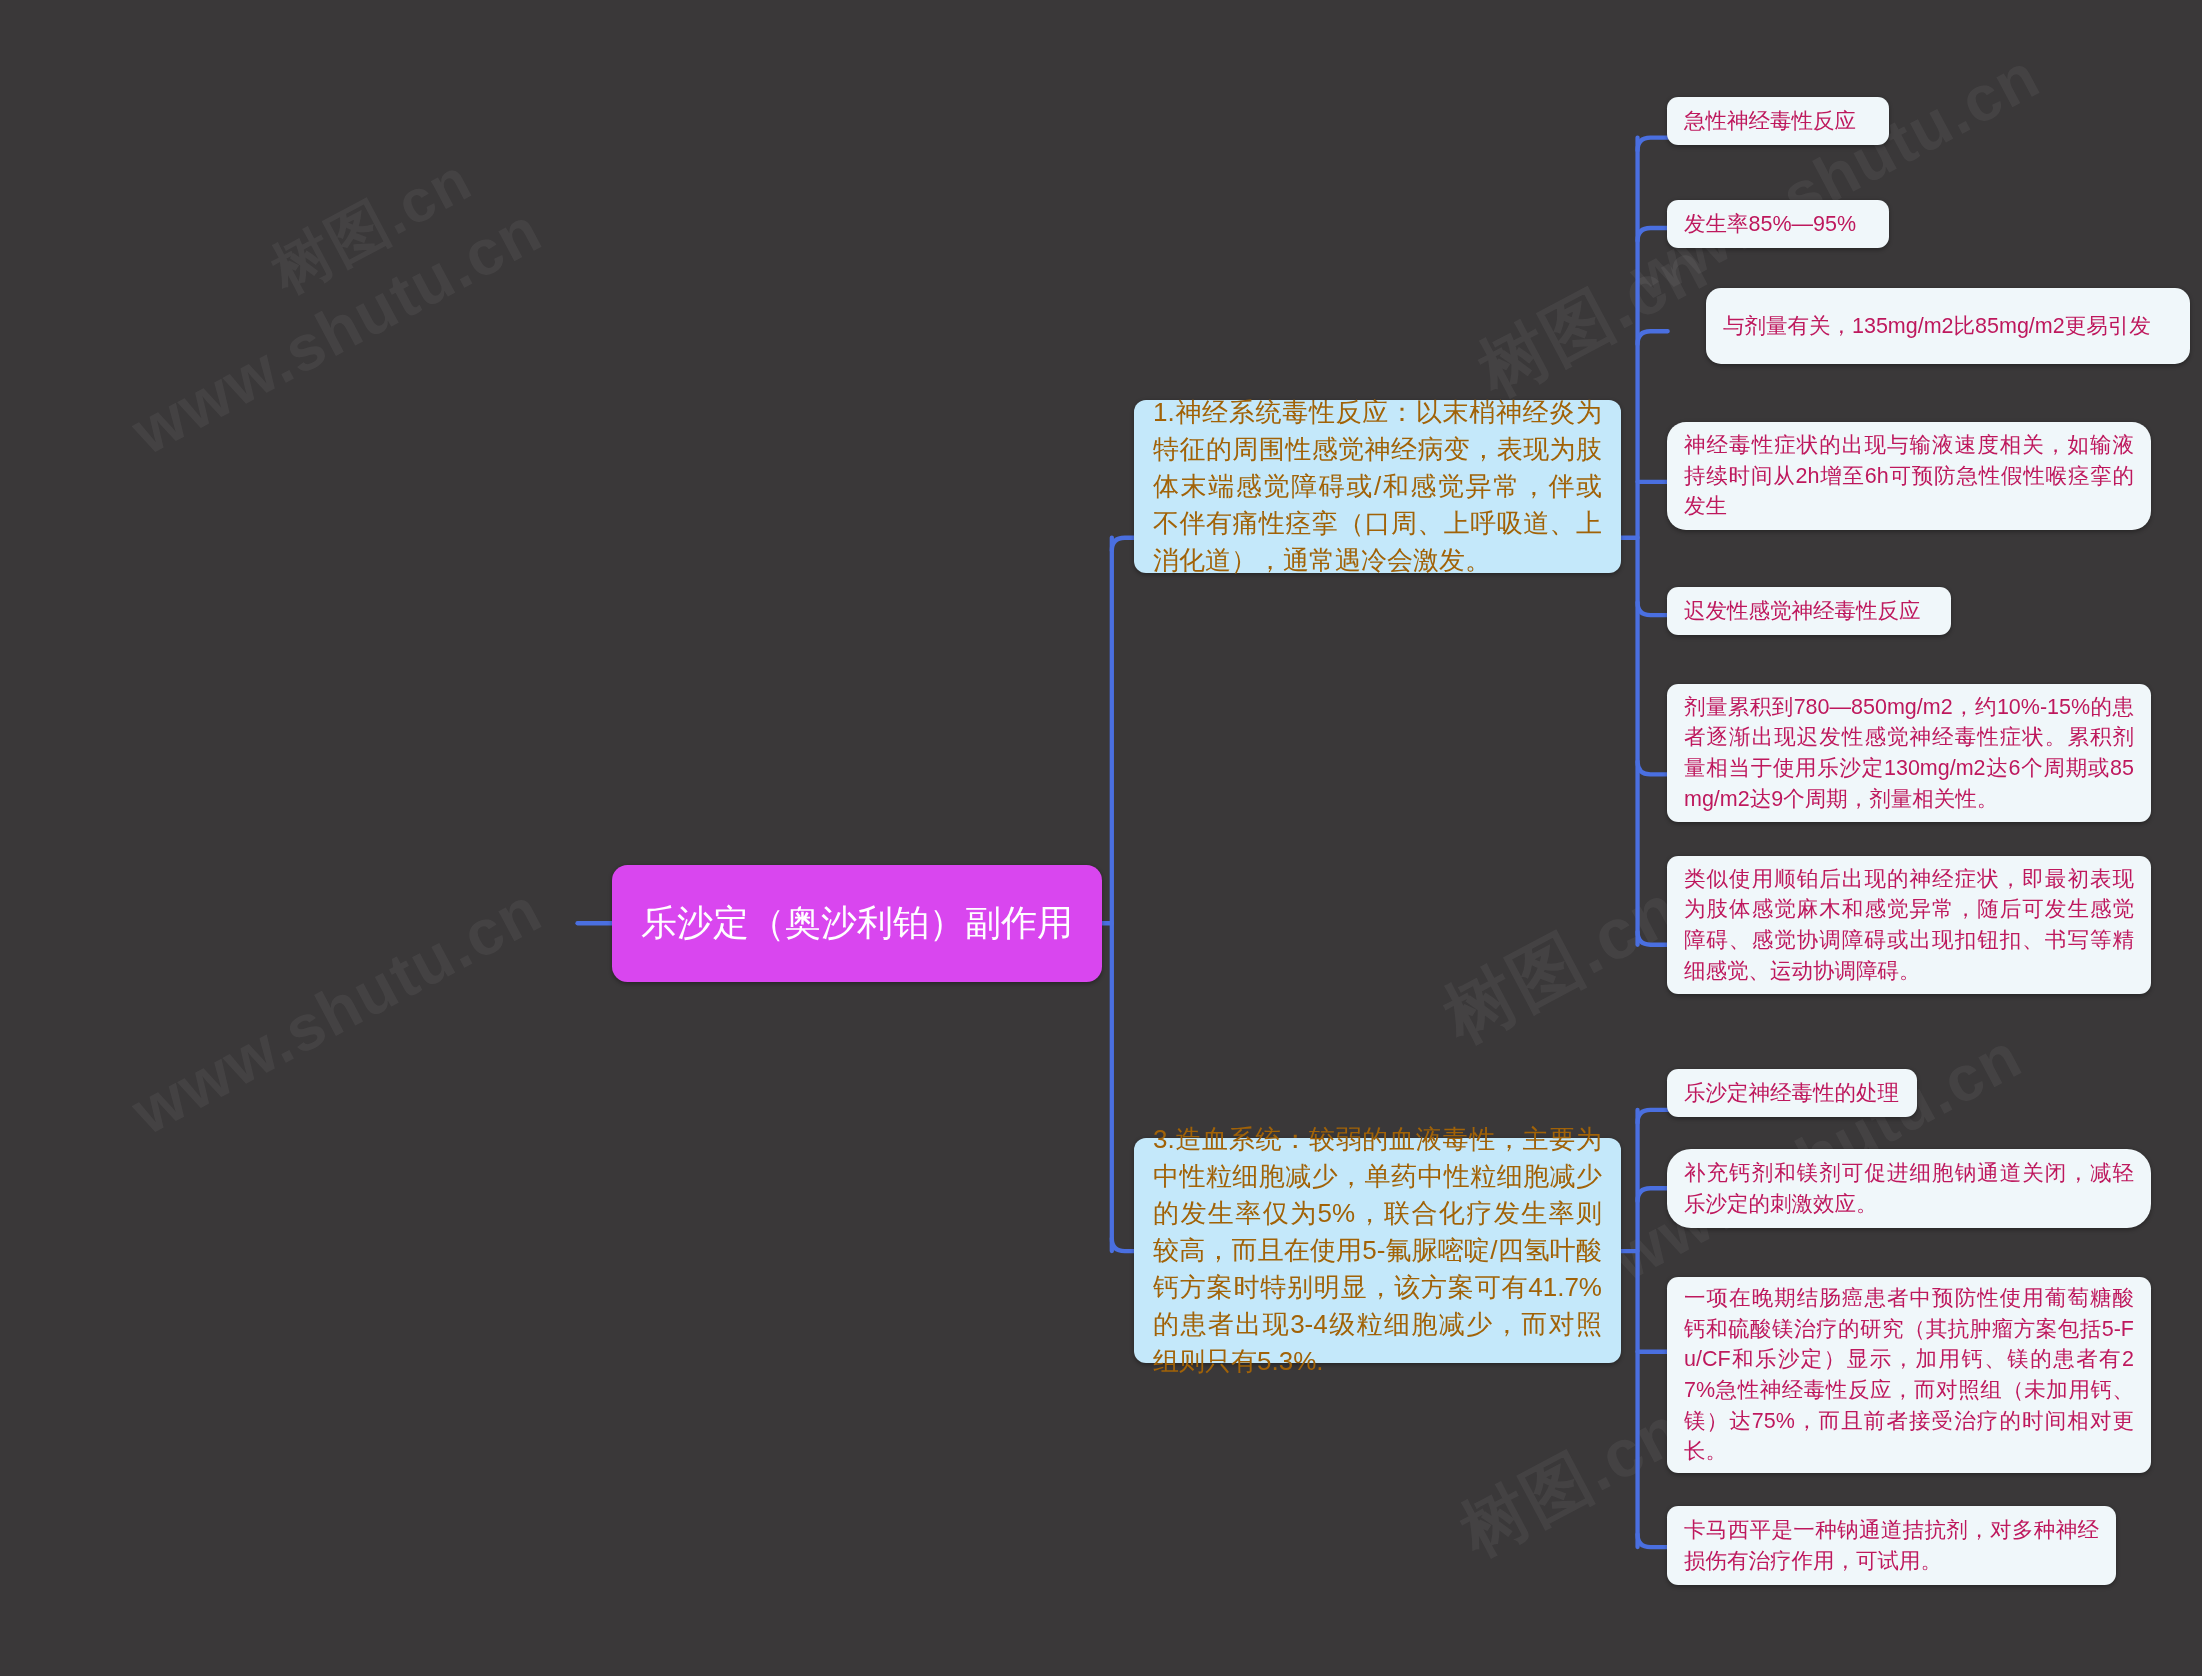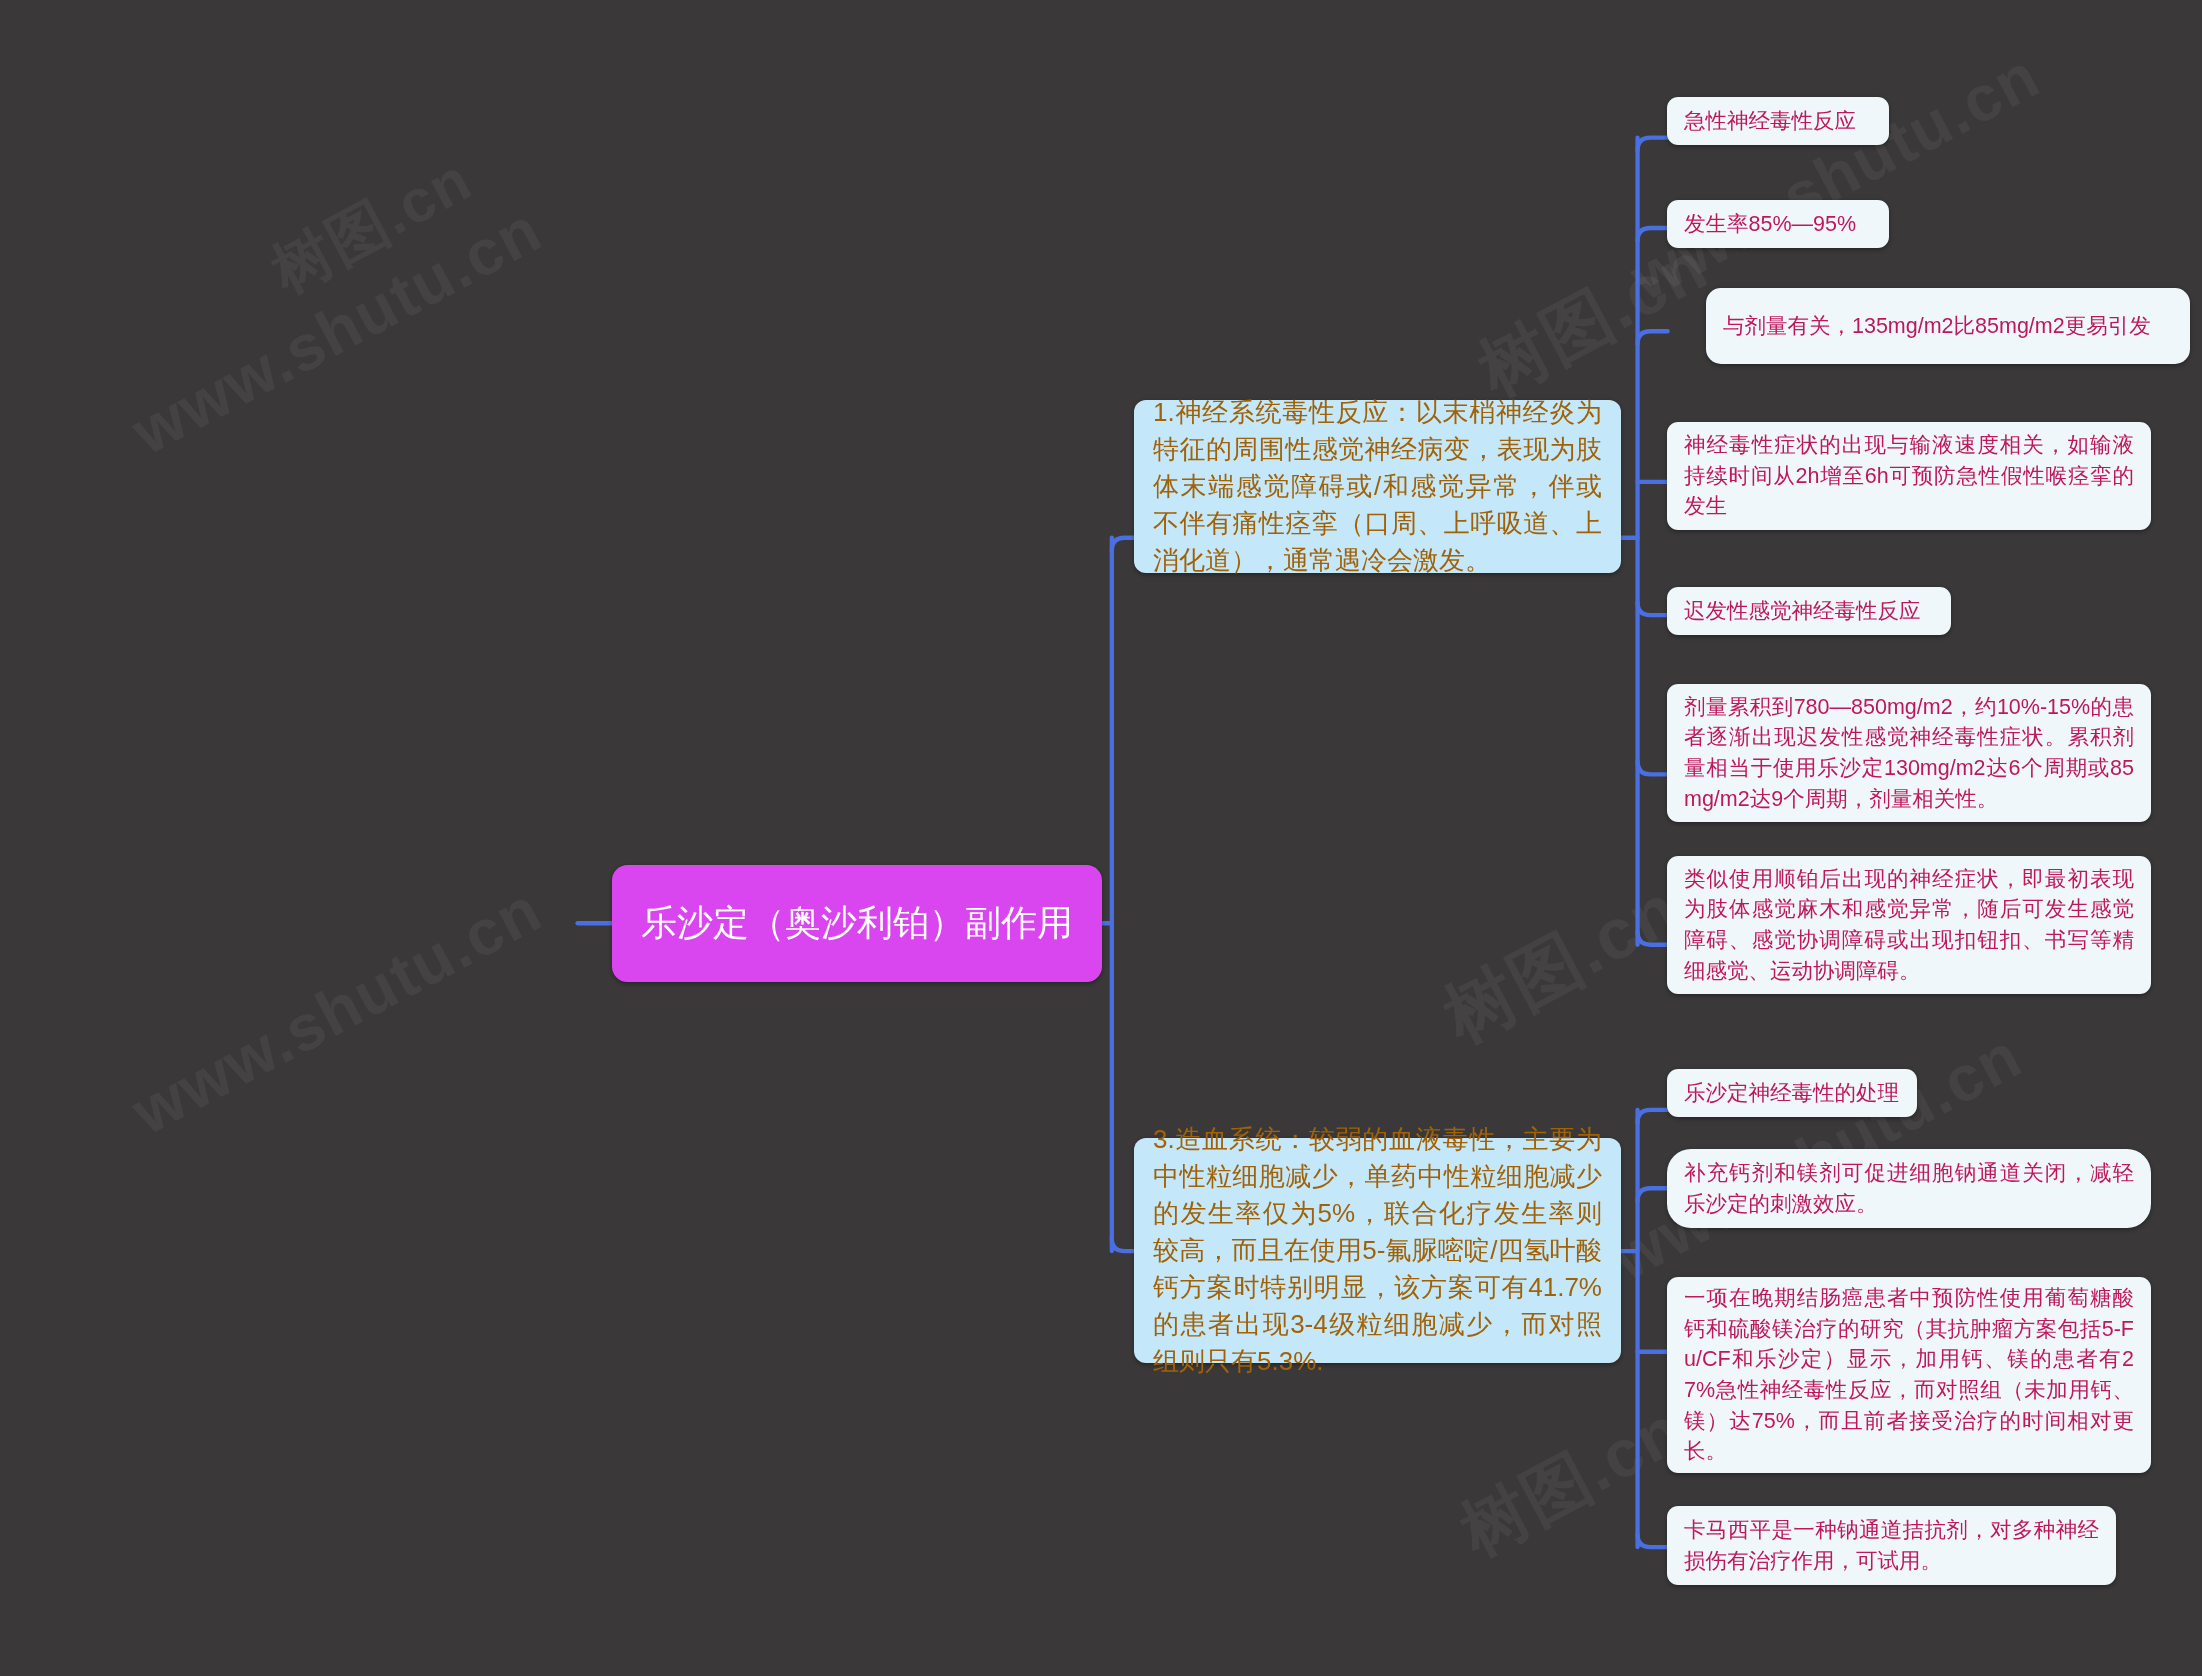--- a/index.html
+++ b/index.html
@@ -161,21 +161,21 @@
   </div>
 
   <div class="node leaf" style="left:1667px; top:200px; width:222px; height:48px;justify-content:center;">
     <span class="txt">发生率85%—95%</span>
   </div>
 
   <div class="node leaf" style="left:1706px; top:288px; width:484px; height:76px;border-radius:15px;">
     <span class="txt">与剂量有关，135mg/m2比85mg/m2更易引发</span>
   </div>
 
-  <div class="node leaf" style="left:1667px; top:422px; width:484px; height:108px;">
+  <div class="node leaf" style="left:1667px; top:422px; width:484px; height:108px;border-radius:19px;">
     <span class="txt">神经毒性症状的出现与输液速度相关，如输液持续时间从2h增至6h可预防急性假性喉痉挛的发生</span>
   </div>
 
   <div class="node leaf" style="left:1667px; top:587px; width:284px; height:48px;">
     <span class="txt">迟发性感觉神经毒性反应</span>
   </div>
 
   <div class="node leaf" style="left:1667px; top:684px; width:484px; height:138px;">
     <span class="txt">剂量累积到780—850mg/m2，约10%-15%的患者逐渐出现迟发性感觉神经毒性症状。累积剂量相当于使用乐沙定130mg/m2达6个周期或85mg/m2达9个周期，剂量相关性。</span>
   </div>

